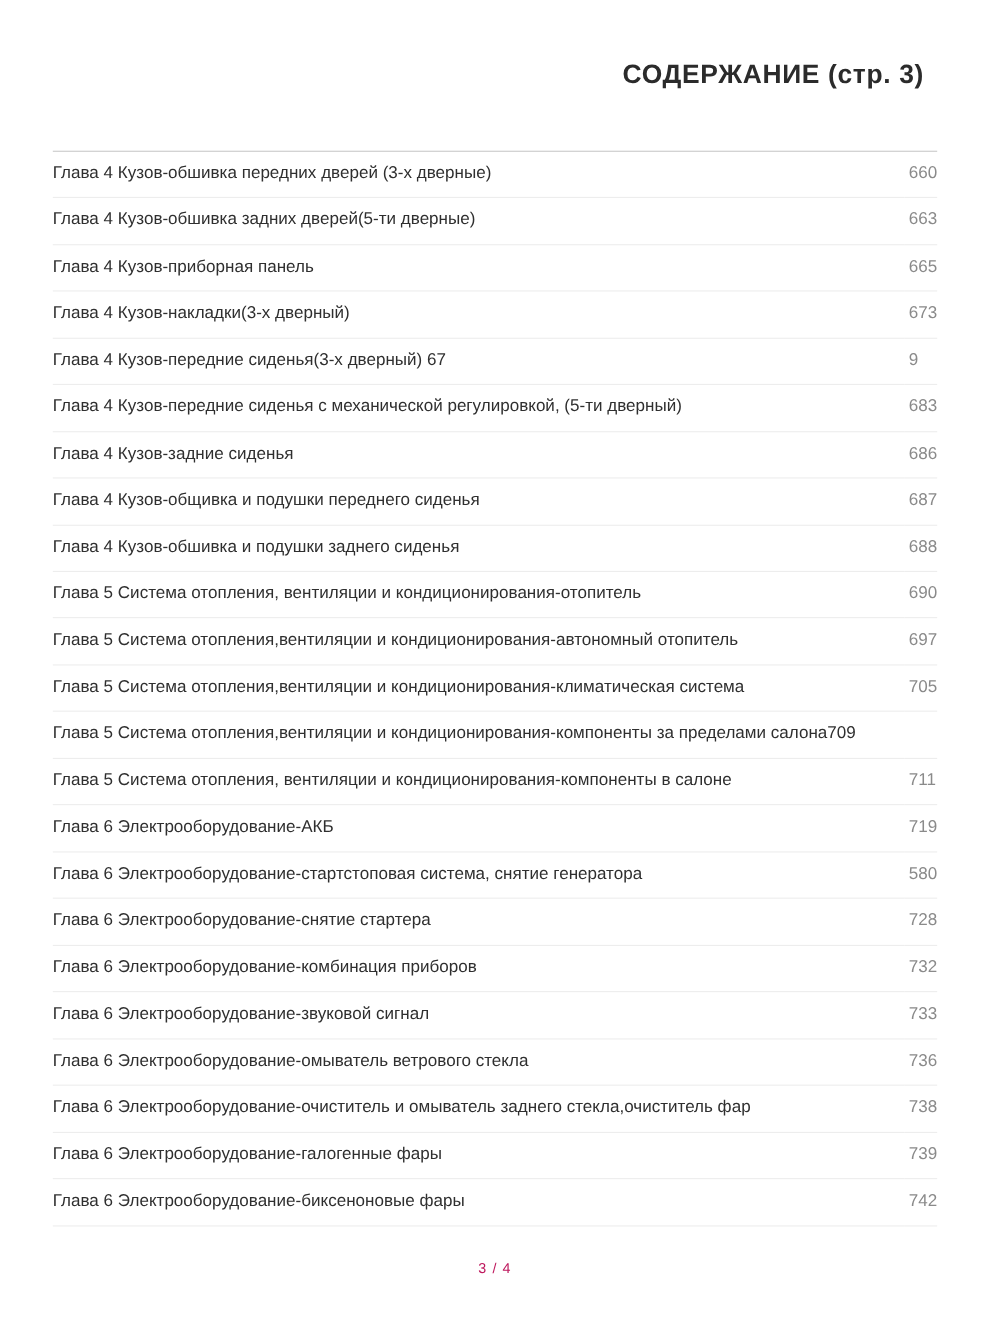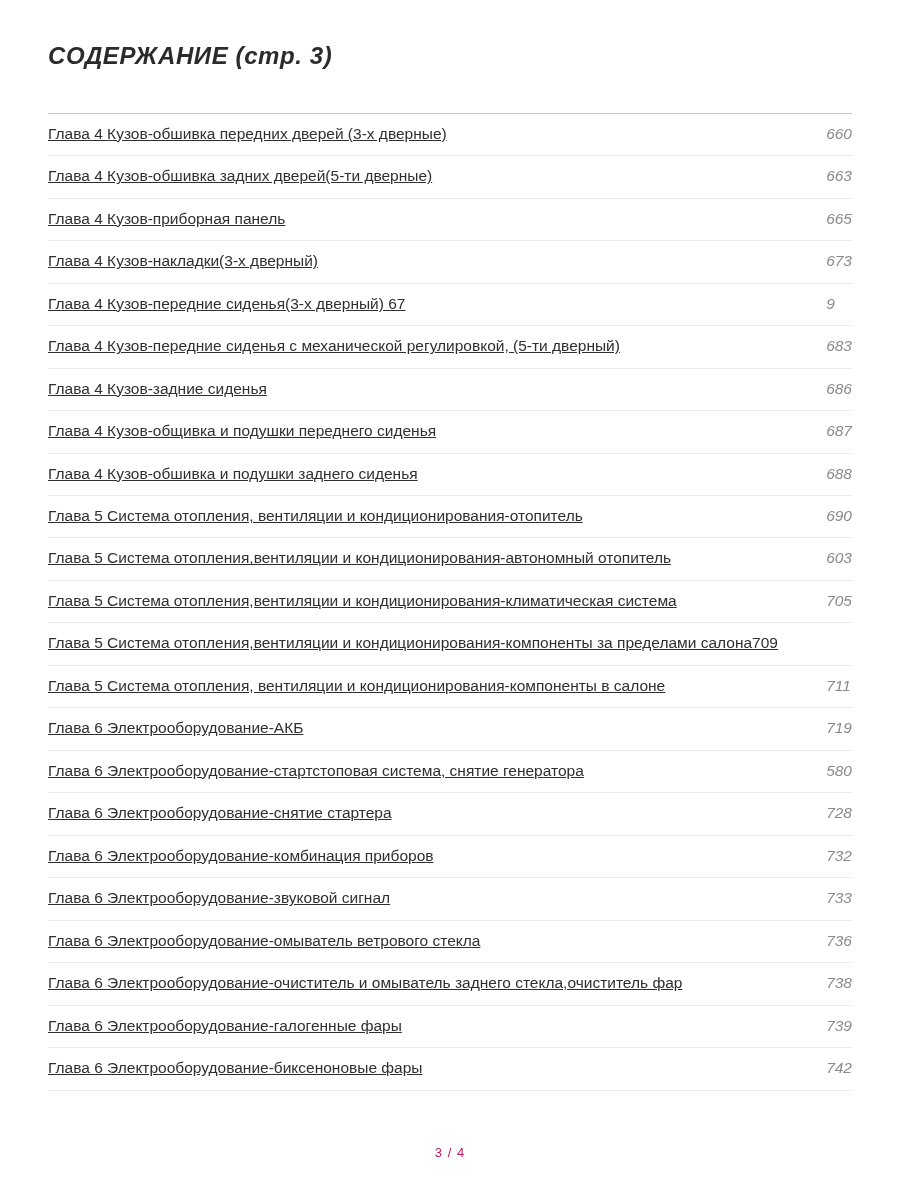--- a/index.html
+++ b/index.html
@@ -20,30 +20,29 @@
     position: relative;
     width: 900px;
     height: 1200px;
     box-sizing: border-box;
     padding: 0 48px;
     display: flex;
     flex-direction: column;
   }
 
   .doc-title {
-    text-align: left;
+    text-align: right;
     font-size: 24px;
     font-weight: bold;
     letter-spacing: 0.6px;
     color: #2b2b2b;
-    margin: 0;
+    margin: 12px;
     padding-top: 42px;
     padding-bottom: 0;
     line-height: 1.2;
-    font-style: italic;
   }
 
   .title-rule {
     height: 0;
     border-top: 1px solid #c9c9c9;
     margin-top: 42px;
     margin-bottom: 0;
   }
 
   .toc {
@@ -62,30 +61,28 @@
     line-height: 1.45;
     color: #2f2f2f;
     padding: 9px 0 10px 0;
     vertical-align: top;
     font-weight: normal;
   }
 
   .toc td.entry-title {
     padding-right: 16px;
     word-break: normal;
-    text-decoration: underline;
   }
 
   .toc td.entry-page {
     color: #8a8a8a;
     white-space: nowrap;
     text-align: left;
     width: 1%;
     padding-left: 4px;
-    font-style: italic;
   }
 
   .footer {
     position: absolute;
     left: 0;
     right: 0;
     bottom: 40px;
     text-align: center;
     font-size: 13px;
     color: #be185d;
@@ -138,21 +135,21 @@
         <tr>
           <td class="entry-title">Глава 4 Кузов-обшивка и подушки заднего сиденья</td>
           <td class="entry-page">688</td>
         </tr>
         <tr>
           <td class="entry-title">Глава 5 Система отопления, вентиляции и кондиционирования-отопитель</td>
           <td class="entry-page">690</td>
         </tr>
         <tr>
           <td class="entry-title">Глава 5 Система отопления,вентиляции и кондиционирования-автономный отопитель</td>
-          <td class="entry-page">603</td>
+          <td class="entry-page">697</td>
         </tr>
         <tr>
           <td class="entry-title">Глава 5 Система отопления,вентиляции и кондиционирования-климатическая система</td>
           <td class="entry-page">705</td>
         </tr>
         <tr>
           <td class="entry-title">Глава 5 Система отопления,вентиляции и кондиционирования-компоненты за пределами салона709</td>
           <td class="entry-page"></td>
         </tr>
         <tr>

